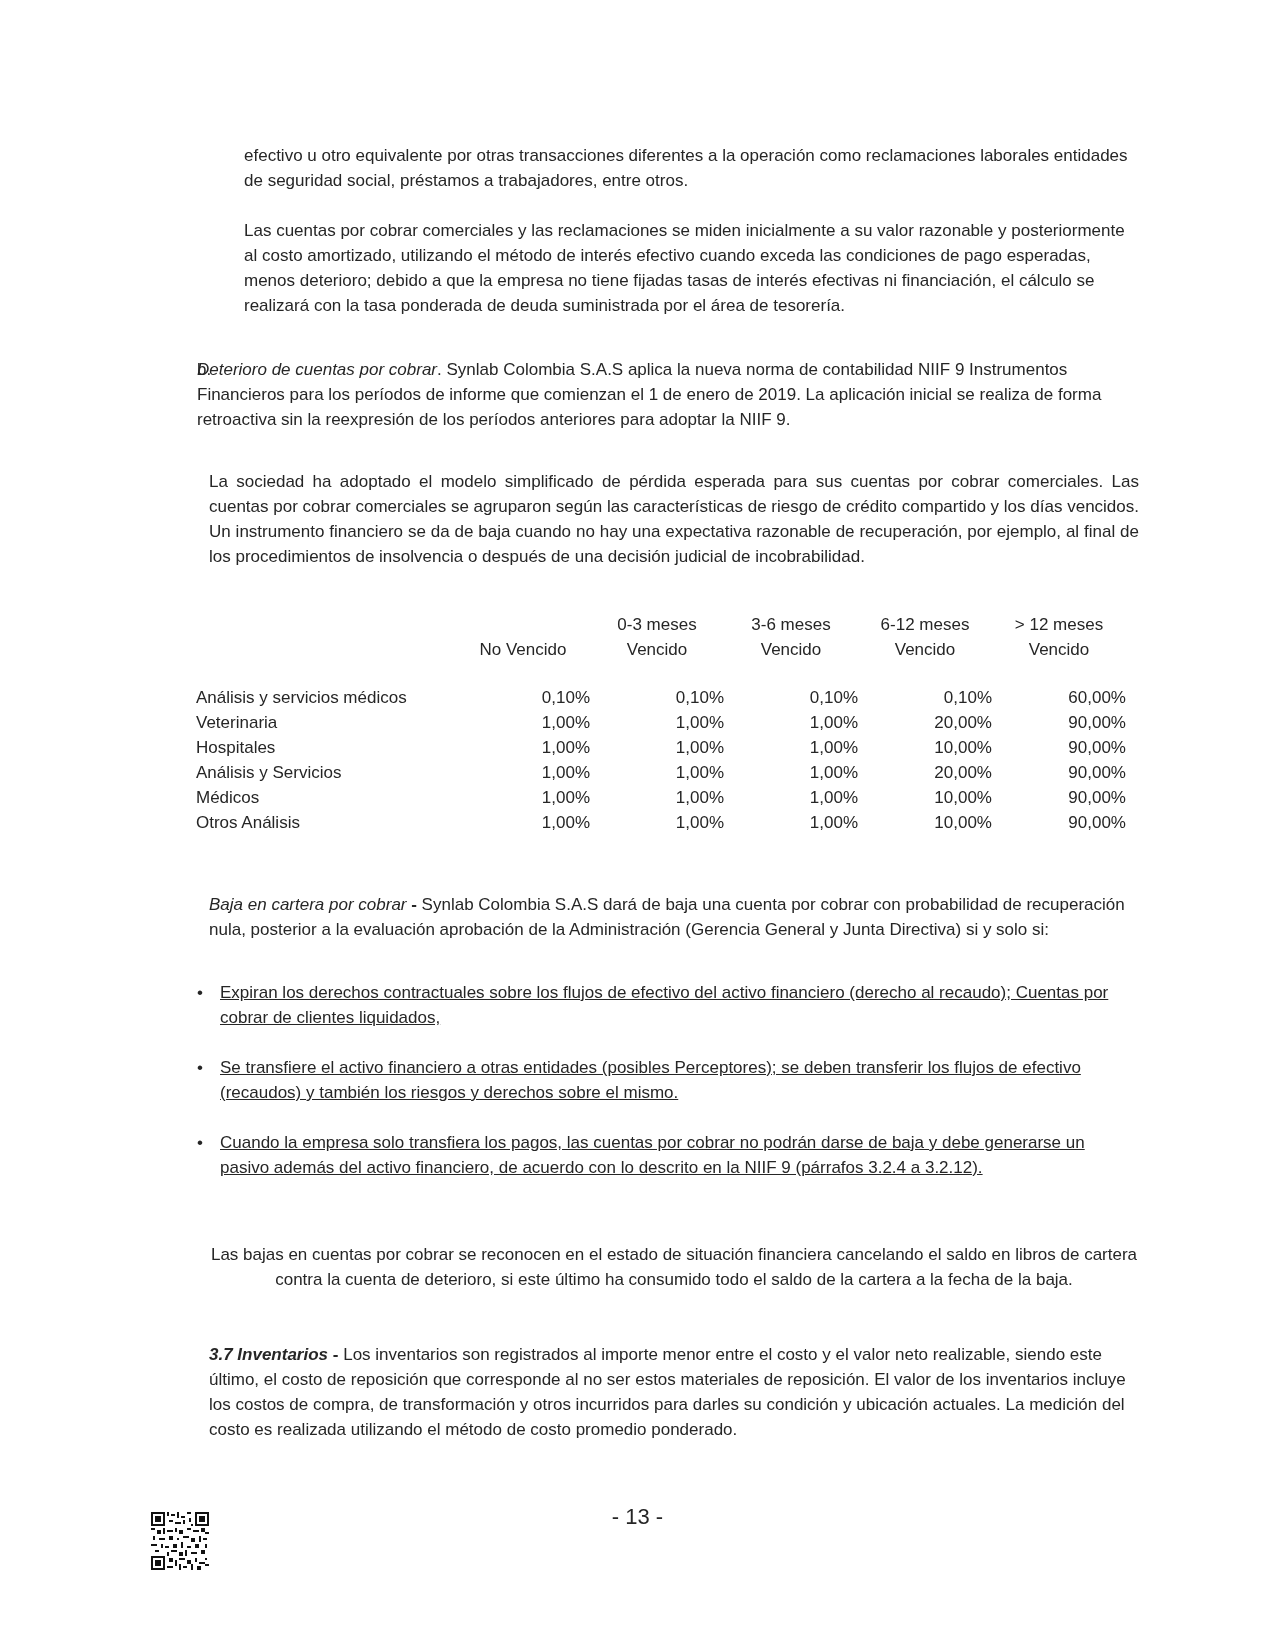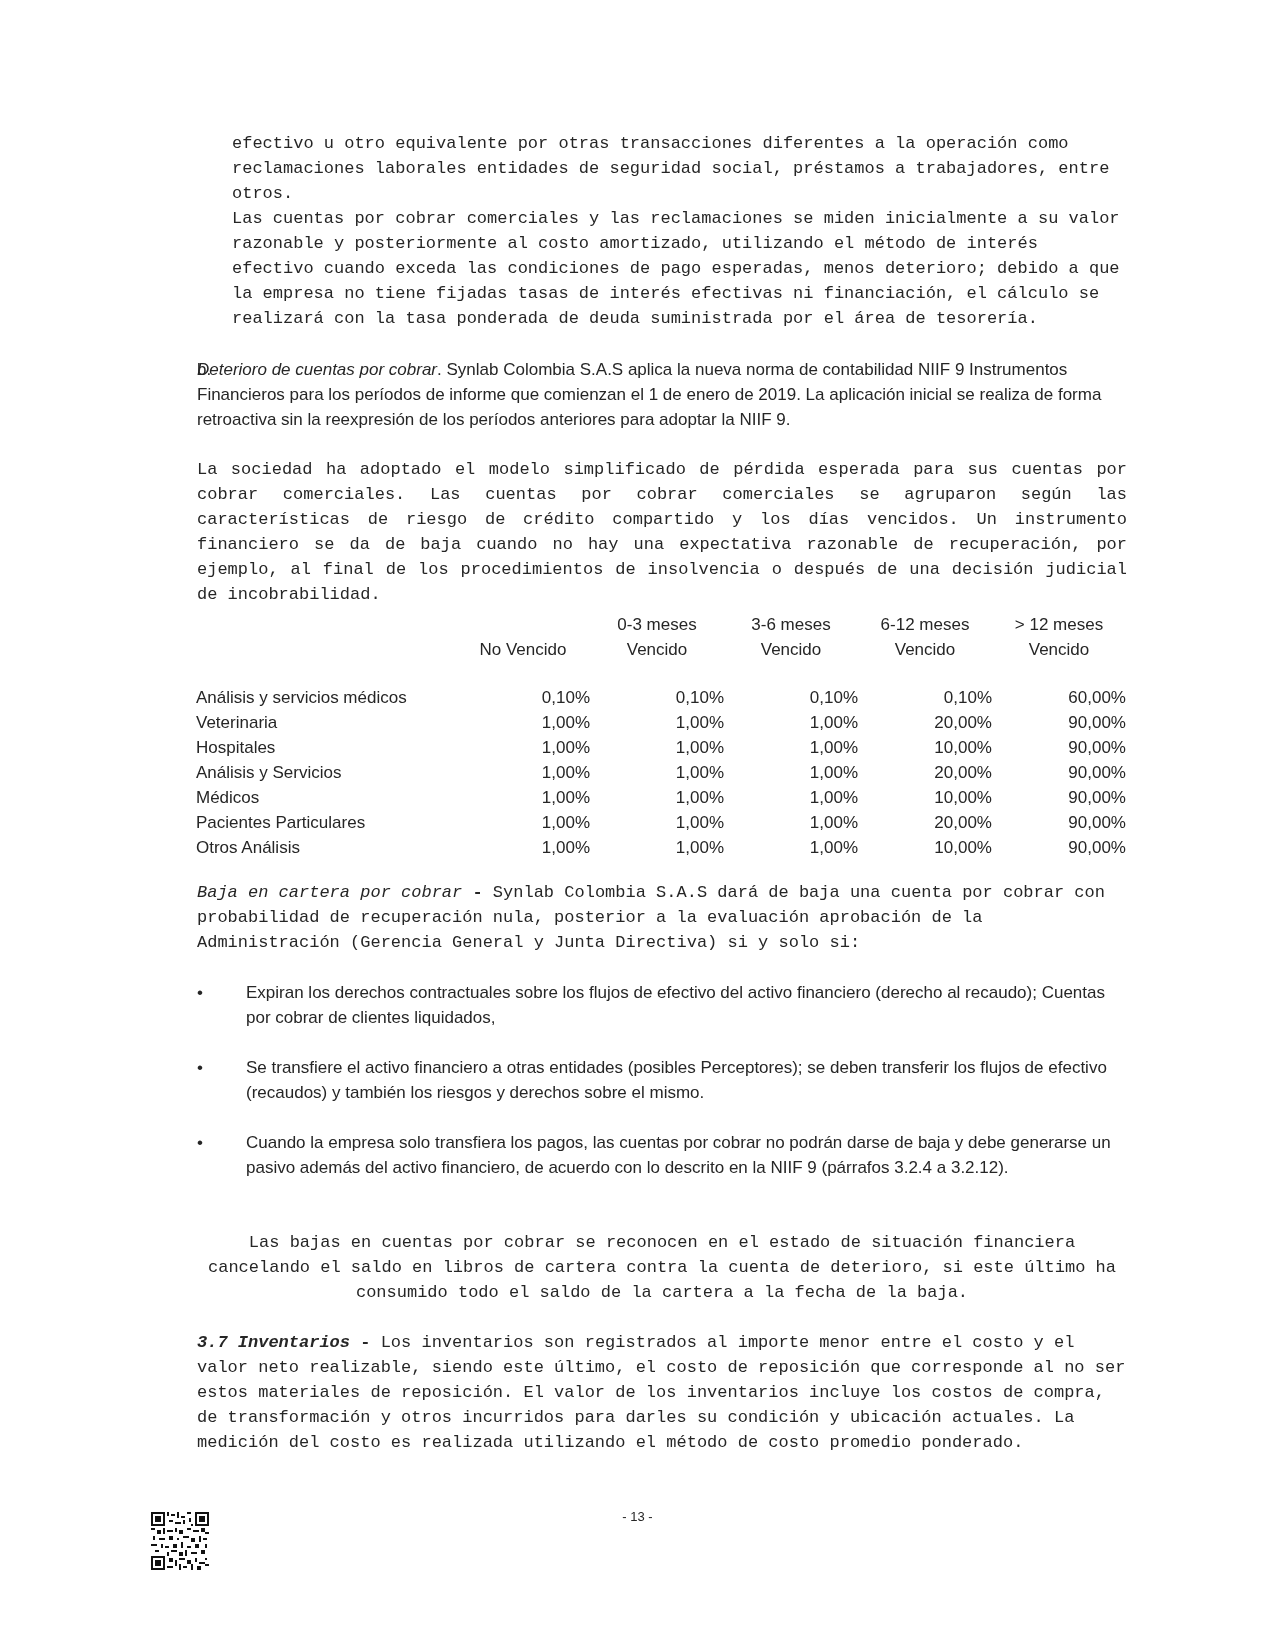--- a/index.html
+++ b/index.html
@@ -2,21 +2,21 @@
 <html><head>
   <meta charset="utf-8">
   <style>
     html, body { margin: 0; padding: 0; background: #ffffff; }
     body {
       width: 1275px; height: 1650px; position: relative; overflow: hidden;
       font-family: "Liberation Sans", "DejaVu Sans", sans-serif;
       color: #262626; font-size: 17px; line-height: 25px;
     }
     .abs { position: absolute; }
-    .para { margin: 0; font-family: Liberation Mono, monospace; }
+    .para { margin: 12px; }
     .justify { text-align: justify; text-align-last: left; }
     .ind { left: 232px; width: 895px; }
     .main { left: 197px; width: 930px; }
     em, .ital { font-style: italic; }
     .bold-ital { font-weight: bold; font-style: italic; }
     .bold { font-weight: bold; }
 
     
     .list-b { left: 197px; width: 930px; }
     .list-b .marker { position: absolute; left: 0; top: 0; width: 35px; }
@@ -27,23 +27,23 @@
     .tbl table { border-collapse: collapse; width: 930px; table-layout: fixed; }
     .tbl th { font-weight: normal; text-align: center; vertical-align: bottom; padding: 0; line-height: 25px; }
     .tbl td { padding: 0; line-height: 25px; height: 25px; margin-top: 23px; }
     .tbl td.num { text-align: right; padding-right: 0; }
     .tbl td.lbl { text-align: left; white-space: nowrap; }
     .tbl .spacer td { height: 23px; }
 
     
     .bullet { left: 197px; width: 930px; }
     .bullet .dot { position: absolute; left: 0; top: 0; width: 35px; }
-    .bullet .body { margin-left: 49px; }
-
-    .page-num { left: 600px; top: 1504px; width: 75px; text-align: center; font-size: 13px; }
+    .bullet .body { margin-left: 23px; text-decoration: underline; }
+
+    .page-num { left: 600px; top: 1504px; width: 75px; text-align: center; font-size: 22px; }
     .qr { left: 151px; top: 1512px; width: 58px; height: 58px; }
   </style>
 </head>
 <body>
 
 <p class="abs para ind" style="top:131px;">efectivo u otro equivalente por otras transacciones diferentes a la operación como reclamaciones laborales entidades de seguridad social, préstamos a trabajadores, entre otros.</p>
 
 <p class="abs para ind" style="top:206px;">Las cuentas por cobrar comerciales y las reclamaciones se miden inicialmente a su valor razonable y posteriormente al costo amortizado, utilizando el método de interés efectivo cuando exceda las condiciones de pago esperadas, menos deterioro; debido a que la empresa no tiene fijadas tasas de interés efectivas ni financiación, el cálculo se realizará con la tasa ponderada de deuda suministrada por el área de tesorería.</p>
 
 <div class="abs list-b" style="top:357px;">
@@ -116,28 +116,20 @@
         <td class="num">1,00%</td>
         <td class="num">20,00%</td>
         <td class="num">90,00%</td>
       </tr>
       <tr>
         <td class="lbl">Médicos</td>
         <td class="num">1,00%</td>
         <td class="num">1,00%</td>
         <td class="num">1,00%</td>
         <td class="num">10,00%</td>
-        <td class="num">90,00%</td>
-      </tr>
-      <tr>
-        <td class="lbl">Pacientes Particulares</td>
-        <td class="num">1,00%</td>
-        <td class="num">1,00%</td>
-        <td class="num">1,00%</td>
-        <td class="num">20,00%</td>
         <td class="num">90,00%</td>
       </tr>
       <tr>
         <td class="lbl">Otros Análisis</td>
         <td class="num">1,00%</td>
         <td class="num">1,00%</td>
         <td class="num">1,00%</td>
         <td class="num">10,00%</td>
         <td class="num">90,00%</td>
       </tr>

